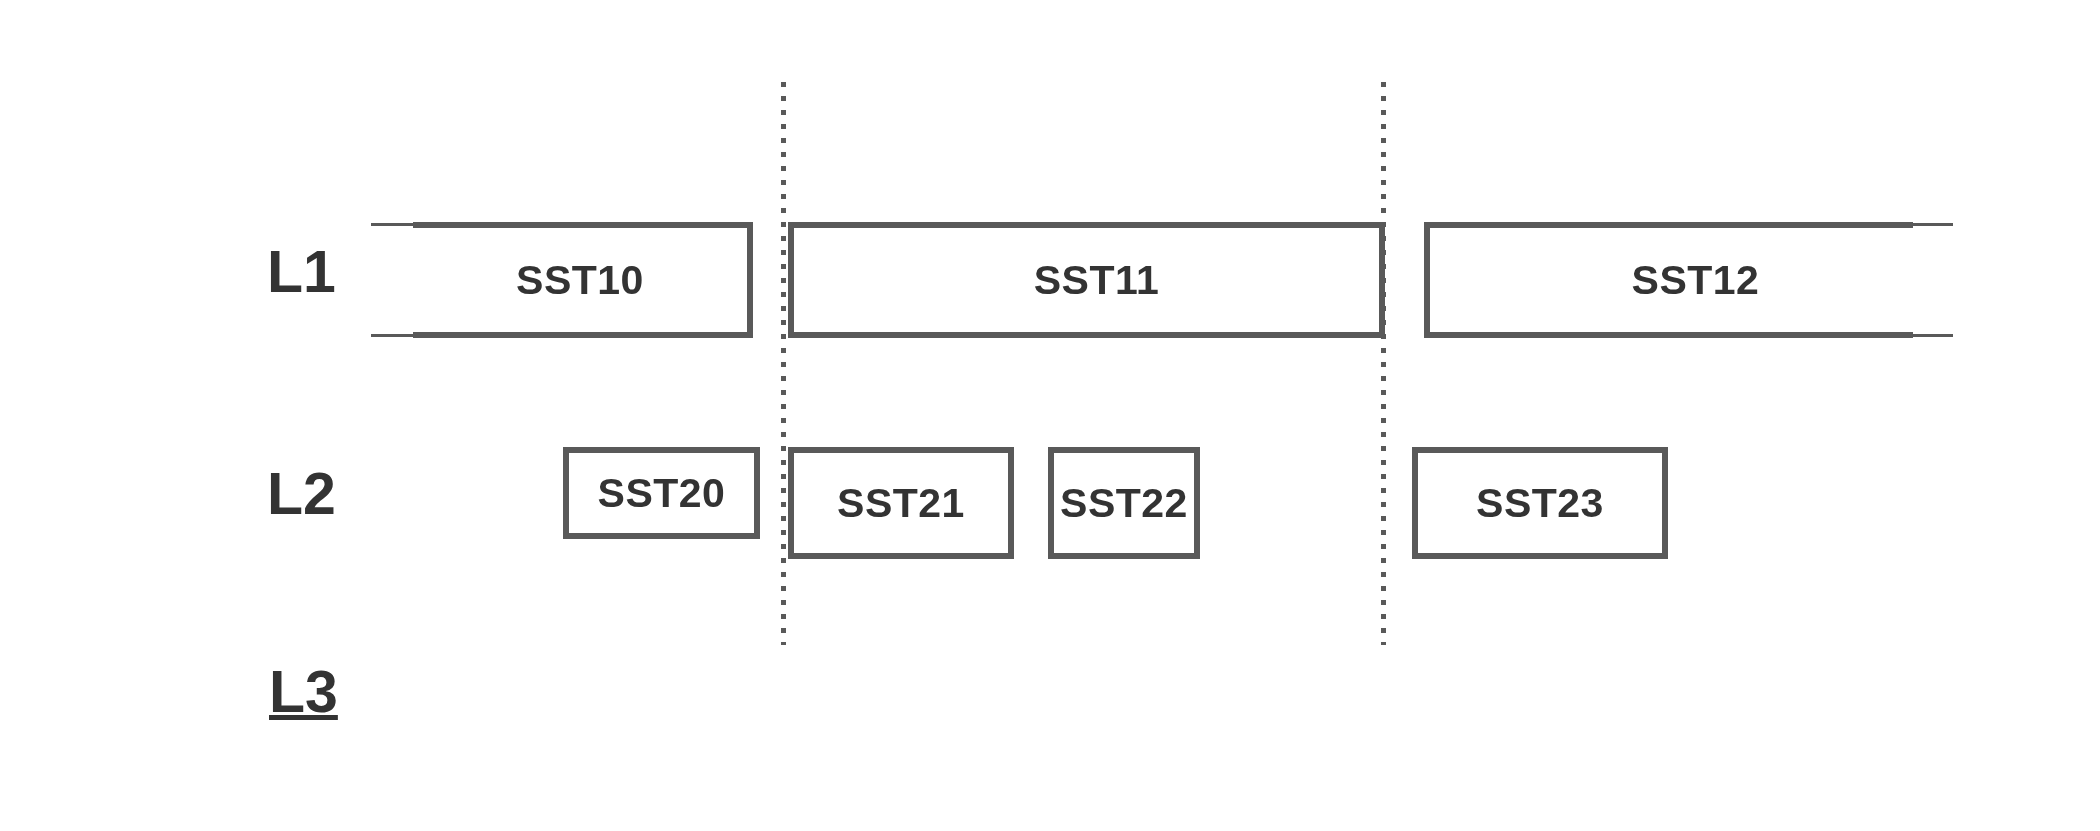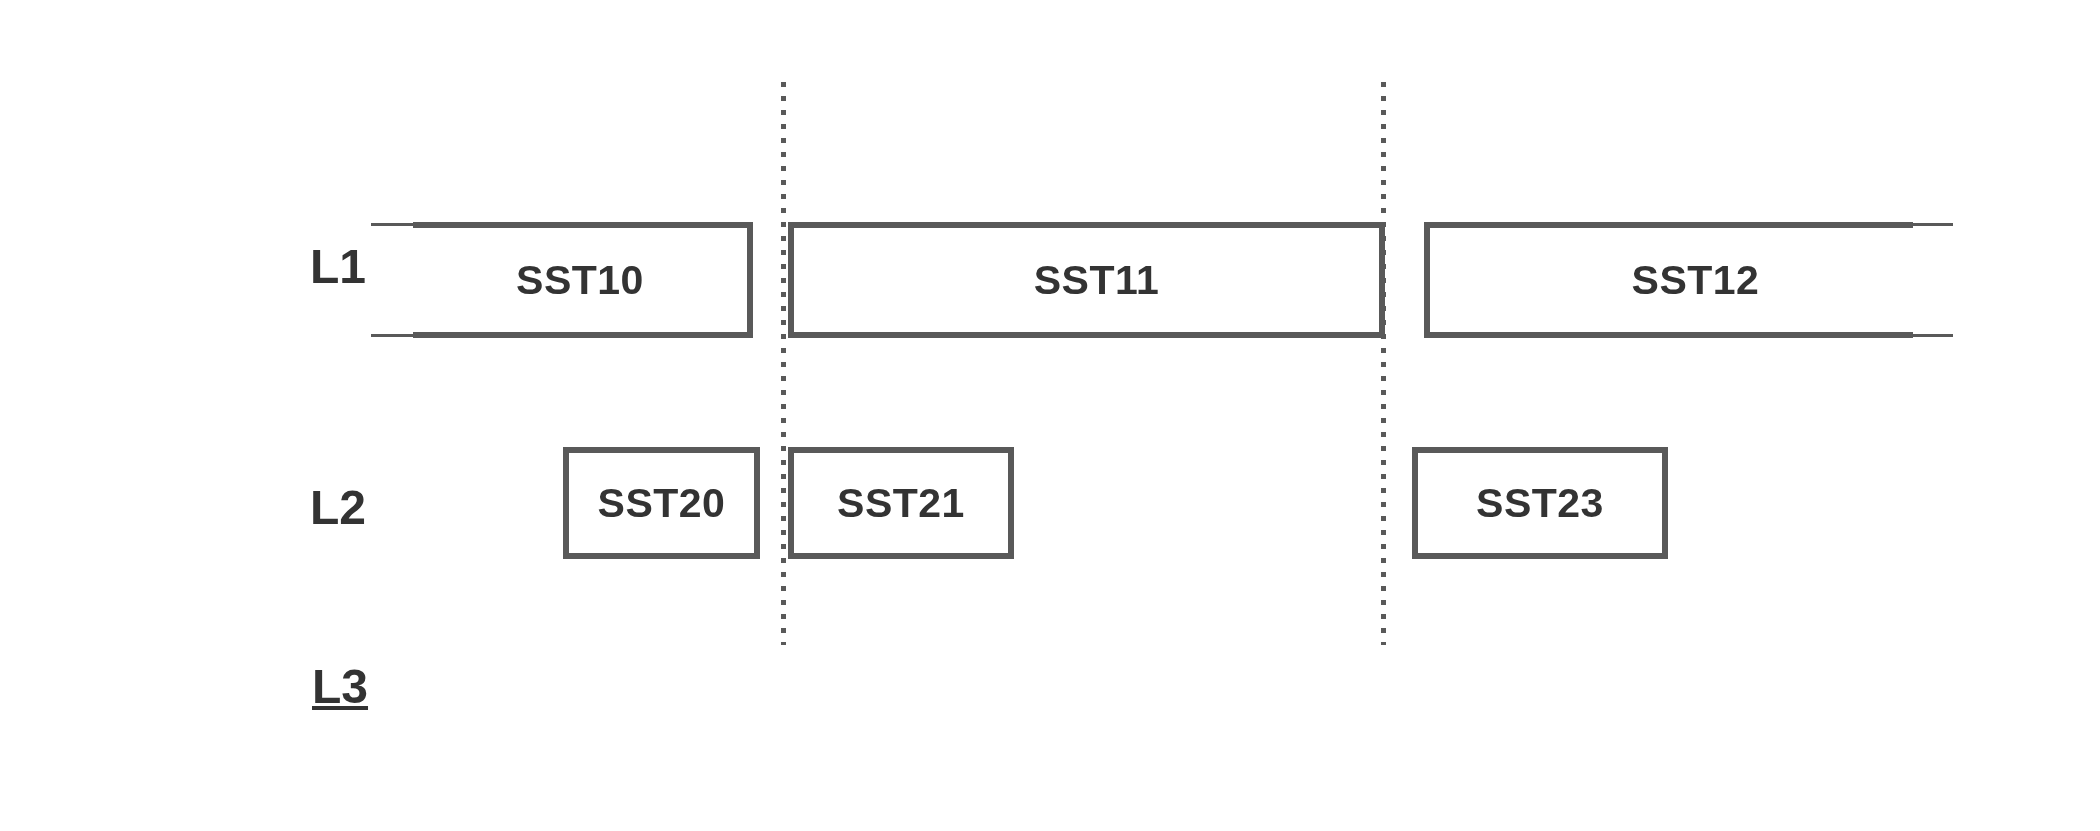--- a/index.html
+++ b/index.html
@@ -14,27 +14,26 @@
     height: 831px;
     background: var(--background);
     overflow: hidden;
     font-family: "Liberation Sans", sans-serif;
   }
 
   
   .lane-label {
     position: absolute;
     font-weight: bold;
-    font-size: 48px;
+    font-size: 59px;
     line-height: 1;
     color: var(--text);
-    margin-left: 43px;
   }
   .lane-label-1 { left: 267px; top: 243px; }
-  .lane-label-2 { left: 267px; top: 484px; }
+  .lane-label-2 { left: 267px; top: 465px; }
   .lane-label-3 { left: 269px; top: 663px; text-decoration: underline; }
 
   
   .divider {
     position: absolute;
     top: 82px;
     height: 563px;
     width: 5px;
     background: repeating-linear-gradient(
       to bottom,
@@ -79,21 +78,21 @@
   .stub-left-bottom  { left: 371px;  top: 334px; width: 46px; }
   .stub-right-top    { left: 1909px; top: 223px; width: 44px; }
   .stub-right-bottom { left: 1909px; top: 334px; width: 44px; }
 
   
   .sst10 { left: 413px;  top: 222px; width: 340px; height: 116px; align-items: center; }
   .sst11 { left: 788px;  top: 222px; width: 597px; height: 116px; padding-left: 20px; }
   .sst12 { left: 1424px; top: 222px; width: 489px; height: 116px; }
 
   
-  .sst20 { left: 563px;  top: 447px; width: 197px; height: 112px; }
+  .sst20 { left: 563px;  top: 447px; width: 197px; height: 92px; }
   .sst21 { left: 788px;  top: 447px; width: 226px; height: 112px; text-align: center; }
   .sst22 { left: 1048px; top: 447px; width: 152px; height: 112px; }
   .sst23 { left: 1412px; top: 447px; width: 256px; height: 112px; }
 </style>
 </head>
 <body>
 
 <div class="canvas">
 
   <div class="divider divider-1"></div>
@@ -117,17 +116,20 @@
   <div class="box open-right sst12">
     <span class="box-label">SST12</span>
   </div>
 
   <div class="box sst20">
     <span class="box-label">SST20</span>
   </div>
   <div class="box sst21">
     <span class="box-label">SST21</span>
   </div>
+  <div class="box sst22">
+    <span class="box-label">SST22</span>
+  </div>
   <div class="box sst23">
     <span class="box-label">SST23</span>
   </div>
 
 </div>
 
 </body></html>

